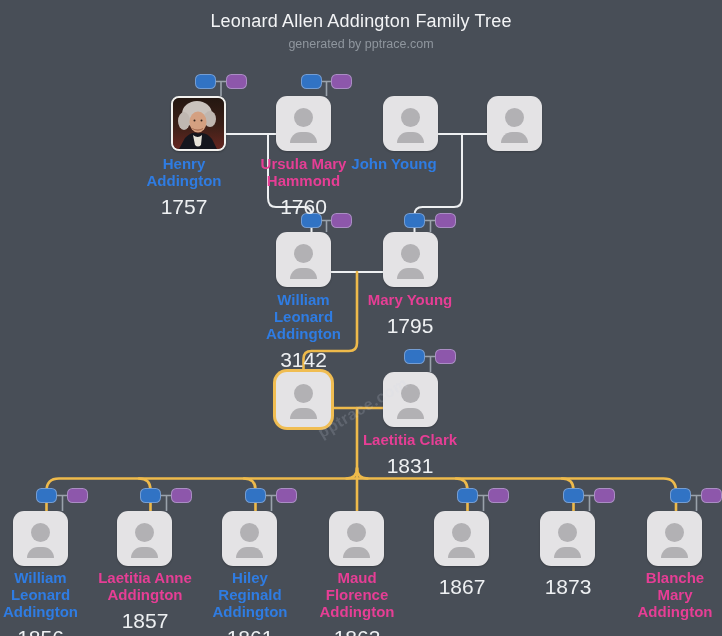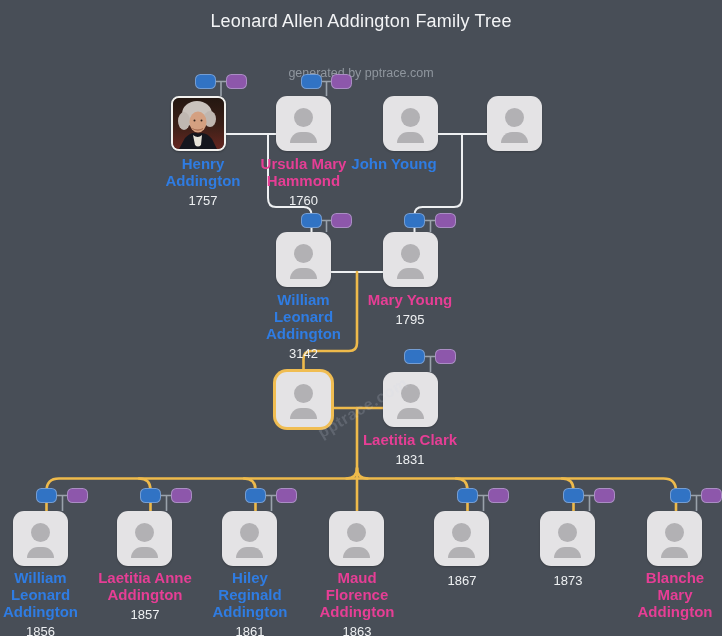--- a/index.html
+++ b/index.html
@@ -8,21 +8,21 @@
     background:#484e57;
     font-family:"Liberation Sans", sans-serif;
   }
   .stage{position:absolute;left:0;top:0;width:722px;height:636px;}
   .title{
     position:absolute;top:11px;left:0;width:722px;text-align:center;
     color:#f3f4f6;font-size:18px;font-weight:400;letter-spacing:.2px;
   }
   .subtitle{
     position:absolute;top:37px;left:0;width:722px;text-align:center;
-    color:#8f969e;font-size:12.5px;margin-top:29px;
+    color:#8f969e;font-size:12.5px;
   }
   svg.lines{position:absolute;left:0;top:0;z-index:1;}
   
   .mini{
     position:absolute;width:21px;height:15px;border-radius:5.5px;z-index:2;
     box-sizing:border-box;border:1.5px solid rgba(210,218,230,.42);
   }
   .mini.m{background:#3173c4;}
   .mini.f{background:#8d57ab;}
   
@@ -45,21 +45,21 @@
     box-shadow:0 1px 2px rgba(0,0,0,.3);
   }
   
   .caption{
     position:absolute;z-index:4;display:flex;flex-direction:column;align-items:center;
     text-align:center;
   }
   .pname{font-weight:bold;font-size:15px;line-height:17px;width:100%;}
   .pname.male{color:#2f7ce2;}
   .pname.female{color:#e63e95;}
-  .pyear{font-weight:400;font-size:13px;line-height:17px;color:#eef0f2;margin-top:3px;}
+  .pyear{font-weight:400;font-size:21px;line-height:17px;color:#eef0f2;margin-top:9px;}
   .watermark{
     position:absolute;left:308px;top:384px;width:160px;z-index:6;
     transform:rotate(-31deg);color:rgba(216,222,230,.17);
     font-size:16px;font-weight:bold;letter-spacing:.6px;pointer-events:none;
   }
 </style>
 </head>
 <body>
 
 <div class="stage">
@@ -202,21 +202,21 @@
   </div>
   <div class="card" style="left:540px;top:511px">
     <div class="sil-head"></div>
     <div class="sil-body"></div>
   </div>
   <div class="card" style="left:647px;top:511px">
     <div class="sil-head"></div>
     <div class="sil-body"></div>
   </div>
 
-  <div class="caption" style="left:155px;top:155px;width:96px">
+  <div class="caption" style="left:136px;top:155px;width:96px">
     <div class="pname male">Henry Addington</div>
     <div class="pyear">1757</div>
   </div>
   <div class="caption" style="left:255.5px;top:155px;width:96px">
     <div class="pname female">Ursula Mary Hammond</div>
     <div class="pyear">1760</div>
   </div>
   <div class="caption" style="left:346px;top:155px;width:96px">
     <div class="pname male">John Young</div>
     <div class="pyear"></div>

